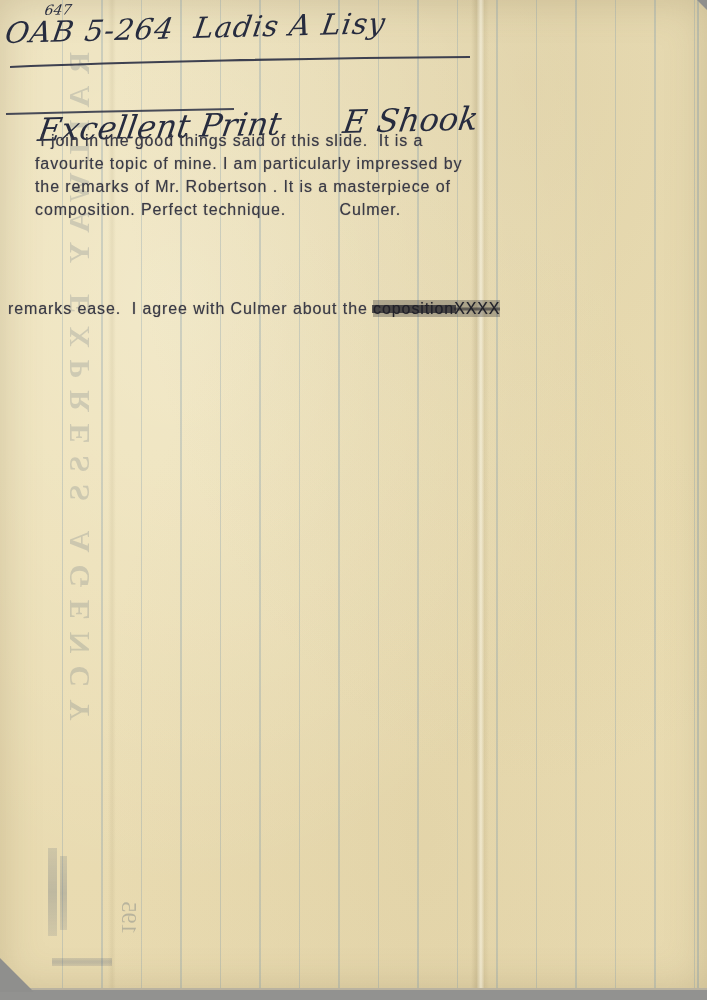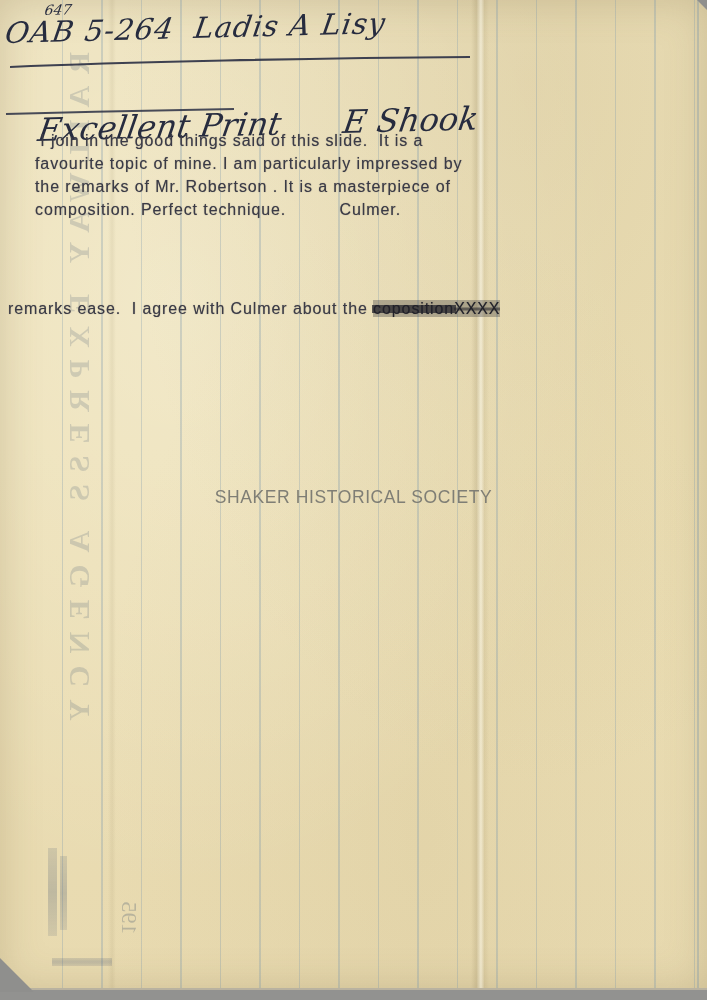--- a/index.html
+++ b/index.html
@@ -214,19 +214,18 @@
 
   <div class="typed para1"> I join in the good things said of this slide.  It is a
 favourite topic of mine. I am particularly impressed by
 the remarks of Mr. Robertson . It is a masterpiece of
 composition. Perfect technique.          Culmer.</div>
 
   <div class="typed para2">
     <div><span>remarks ease.  I agree with Culmer about the </span><span class="struck">copositionXXXX</span></div>
   </div>
 
-  <div class="watermark">SHAKER HISTORICAL SOCIETY</div>
 
   <div class="edge-bottom"></div>
   <div class="corner-bl"></div>
   <div class="corner-tr"></div>
 
 </div>
 
 </body></html>

